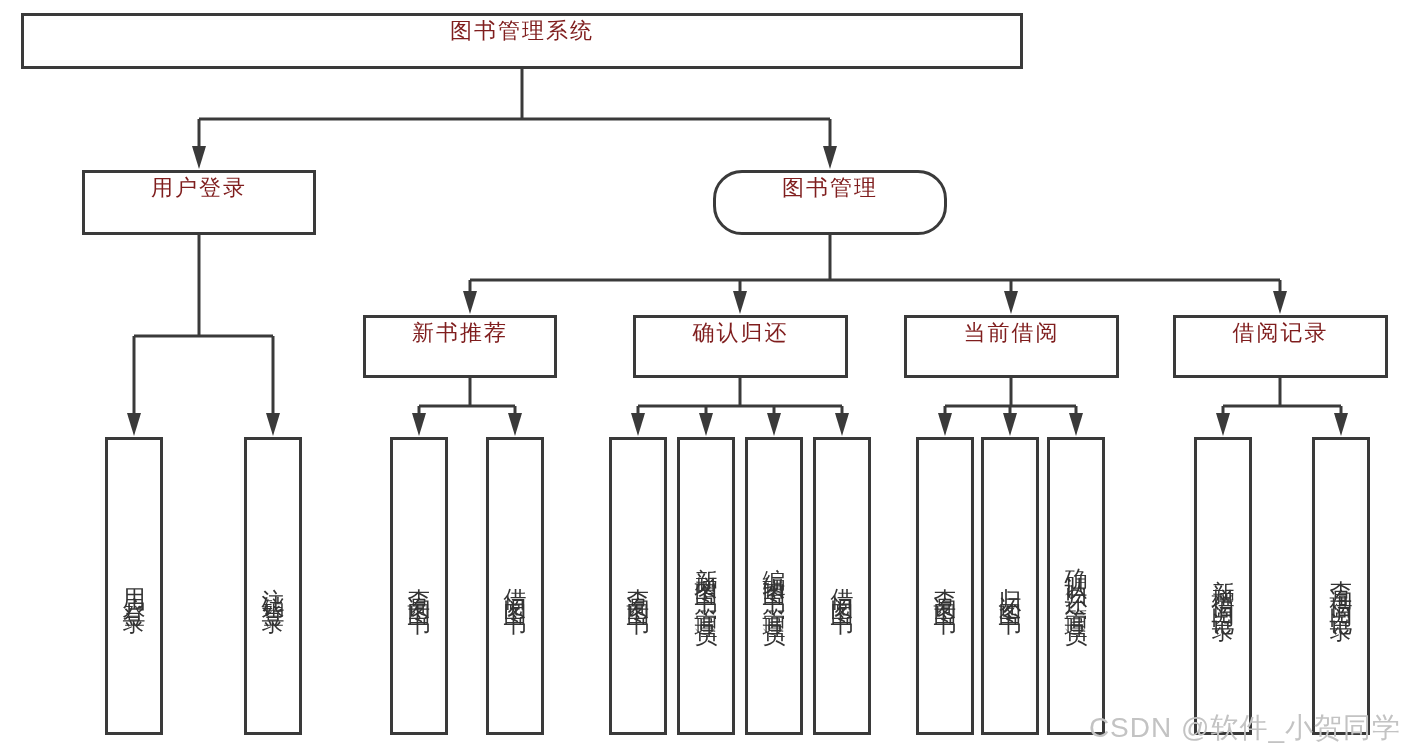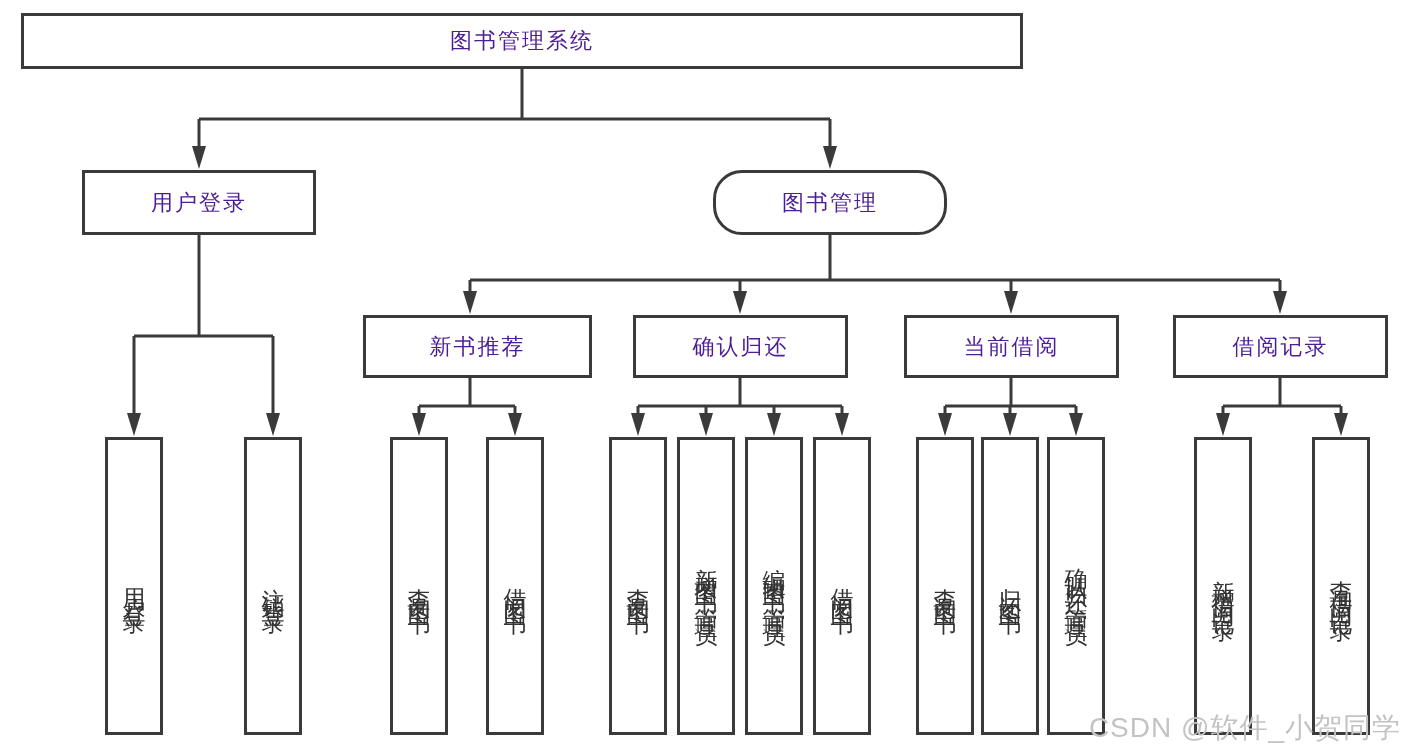--- a/index.html
+++ b/index.html
@@ -17,23 +17,23 @@
     width: 1405px; height: 747px;
   }
   .connector-svg path { stroke: #3a3a3a; stroke-width: 3; fill: none; }
   .connector-svg polygon { fill: #3a3a3a; stroke: none; }
   .box {
     position: absolute;
     box-sizing: border-box;
     border: 3px solid #3a3a3a;
     background: #ffffff;
     display: flex;
-    align-items: center;
+    align-items: flex-start;
     justify-content: center;
-    color: #4c1d95;
+    color: #7f1d1d;
     font-size: 22px;
     letter-spacing: 2px;
   }
   .leaf {
     position: absolute;
     box-sizing: border-box;
     border: 3px solid #3a3a3a;
     background: #ffffff;
     width: 58px;
     top: 437px;
@@ -146,21 +146,21 @@
     <span>图书管理系统</span>
   </div>
 
   <div class="box" style="left:82px; top:170px; width:234px; height:65px;">
     <span>用户登录</span>
   </div>
   <div class="box" style="left:713px; top:170px; width:234px; height:65px;border-radius:29px;">
     <span>图书管理</span>
   </div>
 
-  <div class="box" style="left:363px; top:315px; width:229px; height:63px;">
+  <div class="box" style="left:363px; top:315px; width:194px; height:63px;">
     <span>新书推荐</span>
   </div>
   <div class="box" style="left:633px; top:315px; width:215px; height:63px;">
     <span>确认归还</span>
   </div>
   <div class="box" style="left:904px; top:315px; width:215px; height:63px;">
     <span>当前借阅</span>
   </div>
   <div class="box" style="left:1173px; top:315px; width:215px; height:63px;">
     <span>借阅记录</span>

